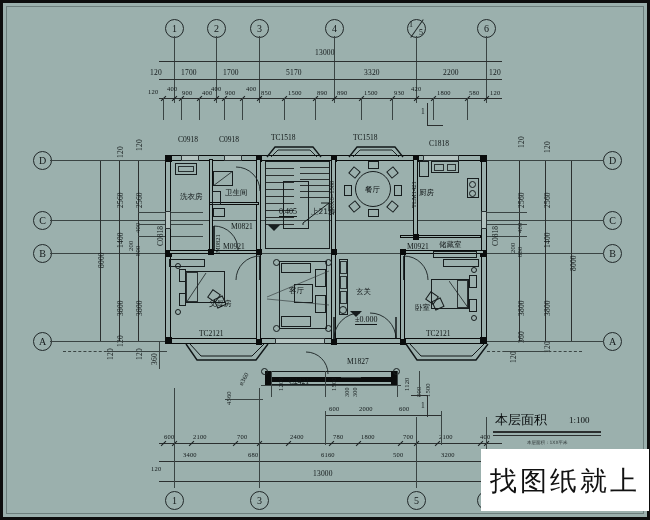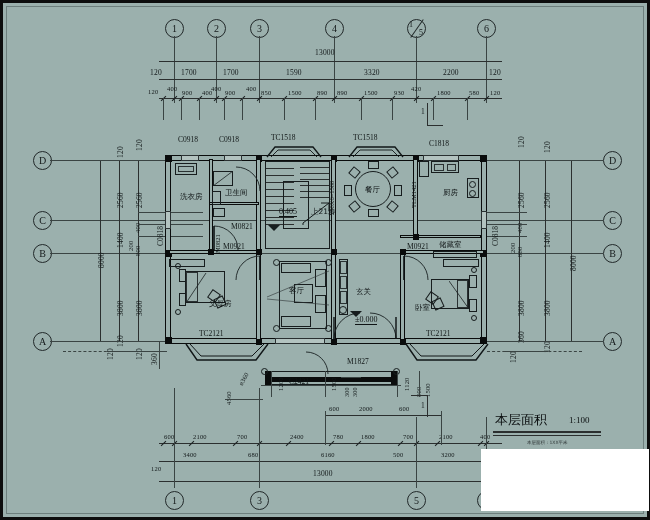--- a/index.html
+++ b/index.html
@@ -92,21 +92,21 @@
 
   <div>
 
     <div class="hl" style="left:156px;top:58px;width:343px;"></div>
     <div class="dt" style="left:312px;top:45px;">13000</div>
 
     <div class="hl" style="left:156px;top:76px;width:343px;"></div>
     <div class="dt" style="left:147px;top:65px;">120</div>
     <div class="dt" style="left:178px;top:65px;">1700</div>
     <div class="dt" style="left:220px;top:65px;">1700</div>
-    <div class="dt" style="left:283px;top:65px;">1590</div>
+    <div class="dt" style="left:283px;top:65px;">5170</div>
     <div class="dt" style="left:361px;top:65px;">3320</div>
     <div class="dt" style="left:440px;top:65px;">2200</div>
     <div class="dt" style="left:486px;top:65px;">120</div>
 
     <div class="hl" style="left:156px;top:95px;width:343px;"></div>
     <div class="dt s" style="left:145px;top:85px;">120</div>
     <div class="dt s" style="left:164px;top:82px;">400</div>
     <div class="dt s" style="left:179px;top:86px;">900</div>
     <div class="dt s" style="left:199px;top:86px;">400</div>
     <div class="dt s" style="left:208px;top:82px;">400</div>
@@ -503,21 +503,21 @@
 
   <div class="fx" style="left:430px;top:248px;width:44px;height:7px;"></div>
 
   <div class="elev ul" style="left:352px;top:312px;">±0.000</div>
   <div class="arrowdn" style="left:347px;top:308px;"></div>
 
   <div>
     <div class="rm" style="left:177px;top:189px;">洗衣房</div>
     <div class="rm" style="left:222px;top:185px;">卫生间</div>
     <div class="rm" style="left:362px;top:182px;">餐厅</div>
-    <div class="rm" style="left:440px;top:185px;">厨房</div>
+    <div class="rm" style="left:416px;top:185px;">厨房</div>
     <div class="rm" style="left:436px;top:237px;">储藏室</div>
     <div class="rm" style="left:206px;top:296px;">父母房</div>
     <div class="rm" style="left:286px;top:283px;">客厅</div>
     <div class="rm" style="left:353px;top:284px;">玄关</div>
     <div class="rm" style="left:412px;top:300px;">卧室</div>
   </div>
 
   <div>
     <div class="lbl" style="left:175px;top:132px;">C0918</div>
     <div class="lbl" style="left:216px;top:132px;">C0918</div>
@@ -630,15 +630,16 @@
 
   <div>
     <div class="title" style="left:492px;top:408px;">本层面积</div>
     <div class="scale" style="left:566px;top:412px;">1:100</div>
     <div class="hl" style="left:490px;top:428px;width:108px;border-top-width:2px;"></div>
     <div class="hl" style="left:490px;top:432px;width:108px;"></div>
     <div class="sub" style="left:524px;top:437px;">本层面积：1XX平米</div>
   </div>
 
   <div id="wm" style="left:478px;top:446px;width:168px;height:62px;">
+    <div class="cn">找图纸就上</div>
   </div>
 
 </div>
 
 </body></html>

